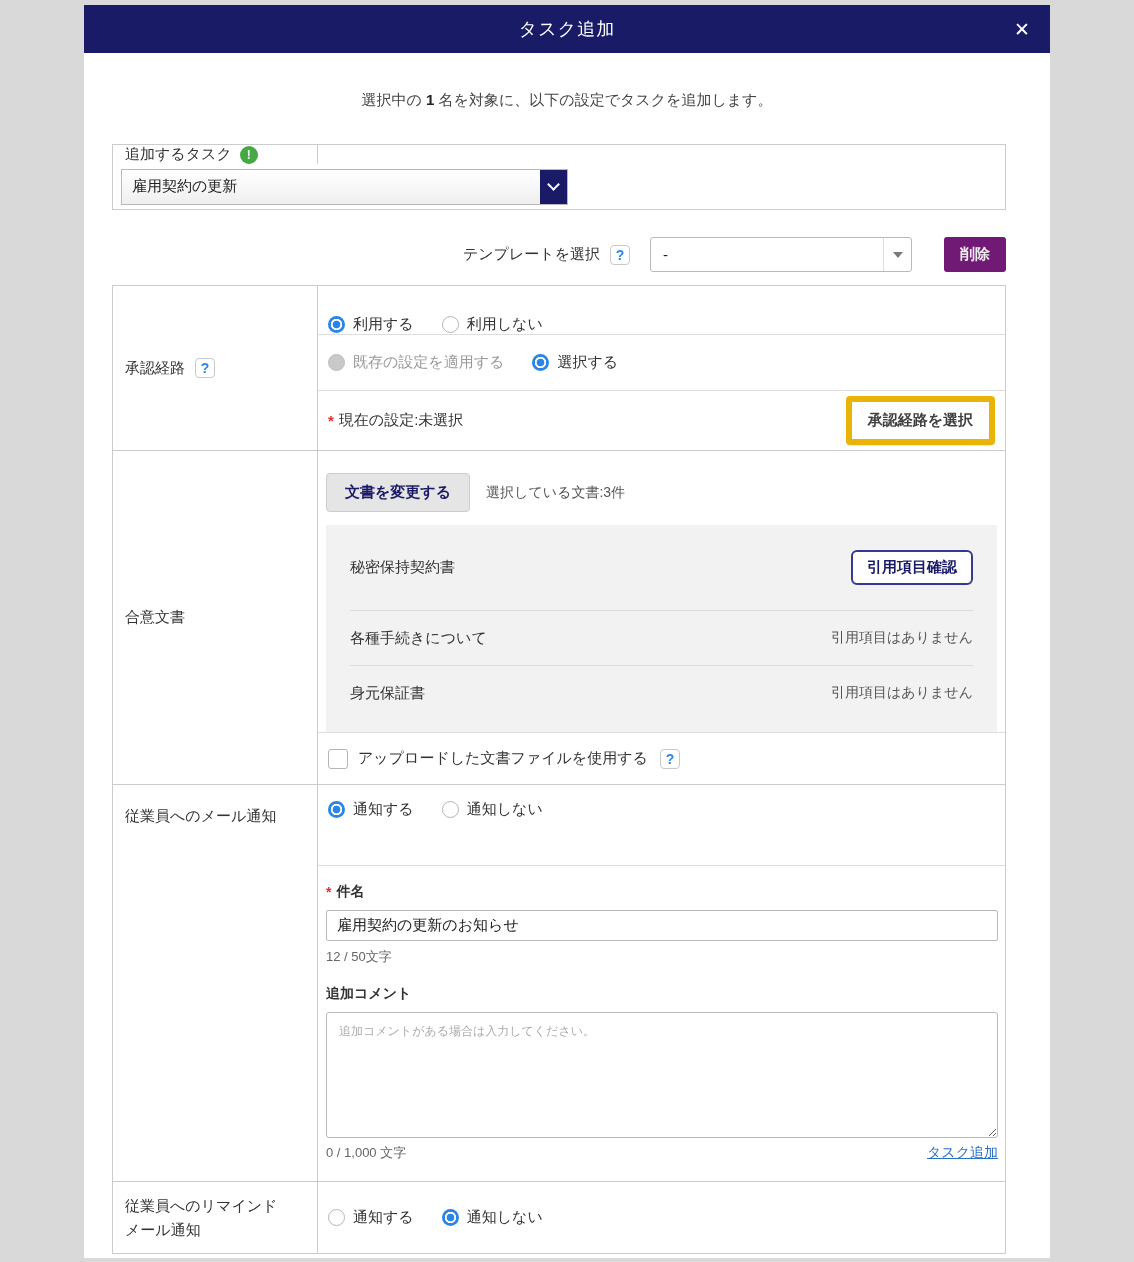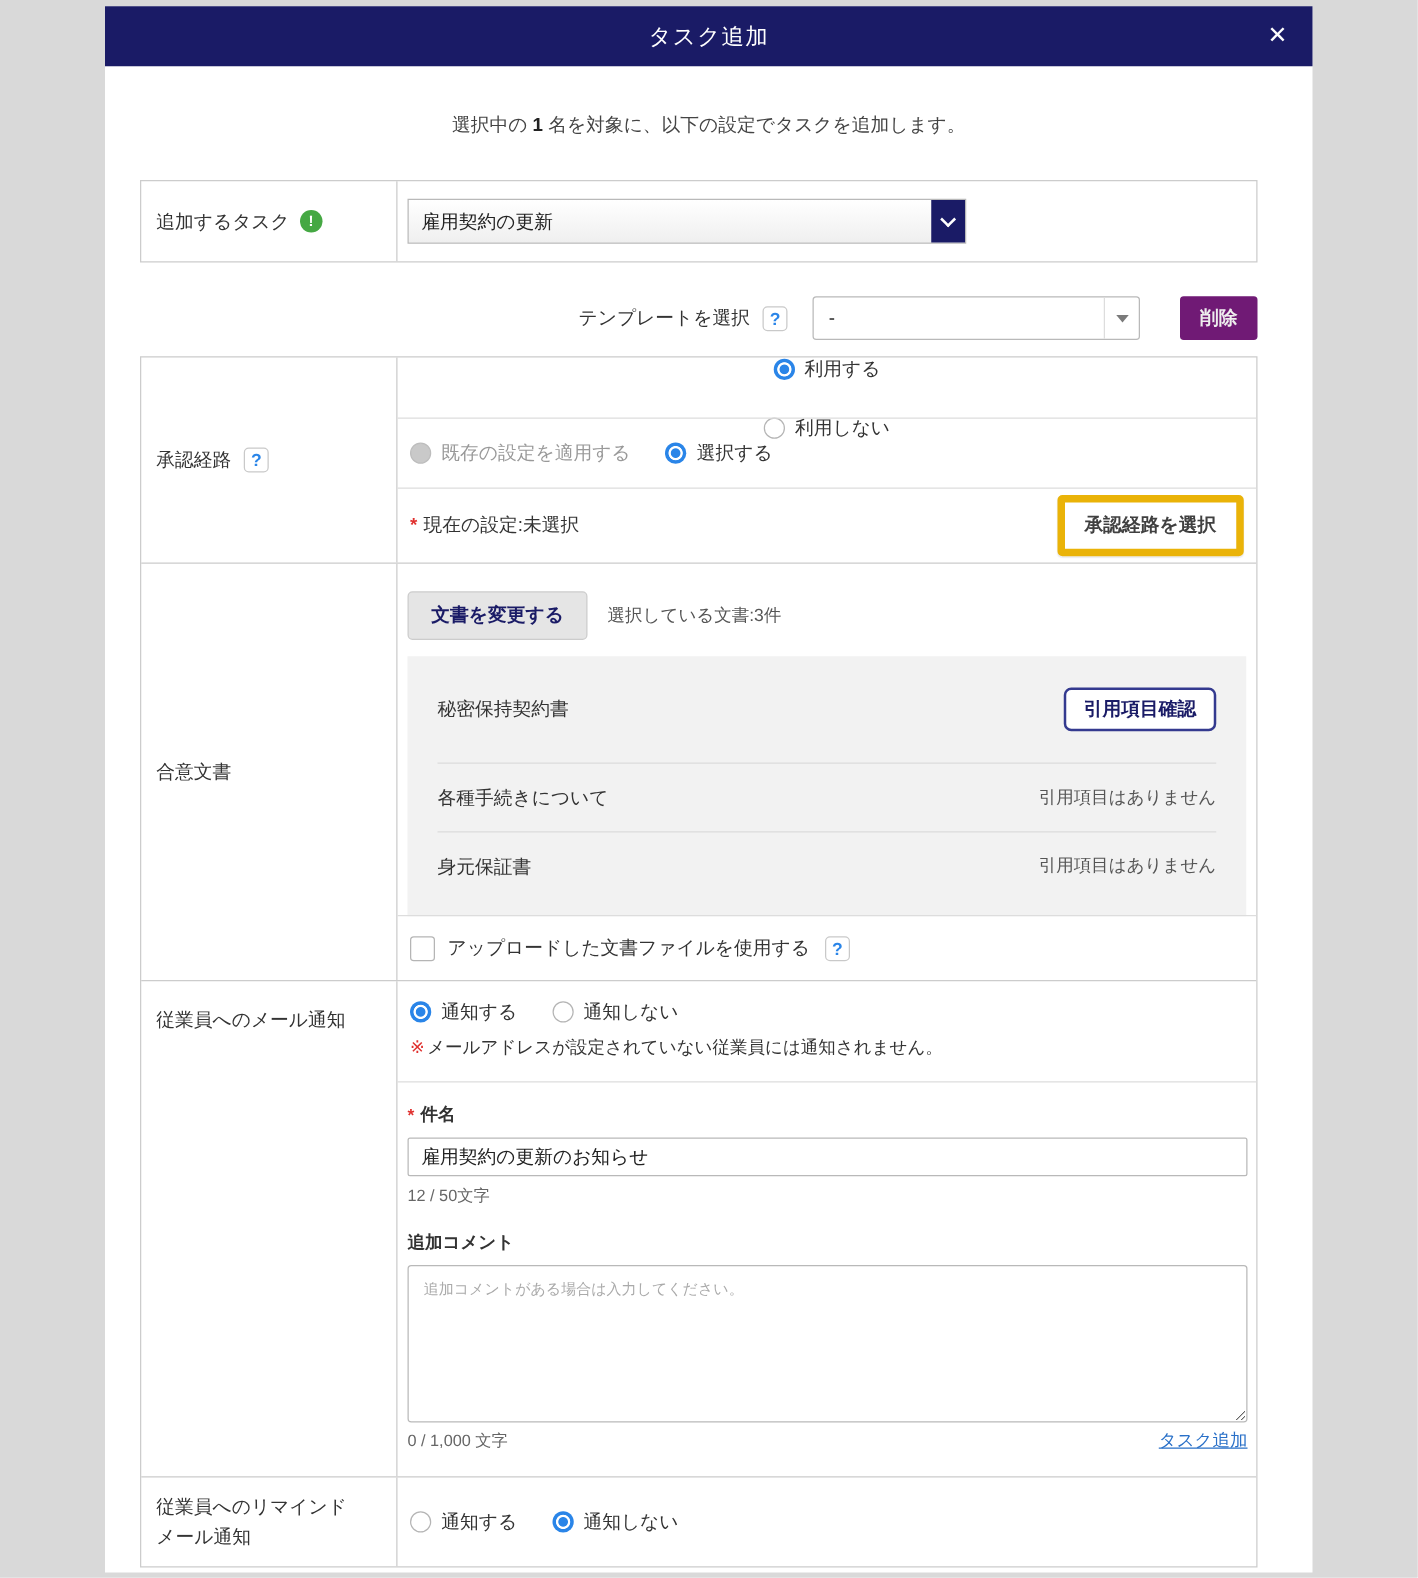--- a/index.html
+++ b/index.html
@@ -19,21 +19,21 @@
   .bordered { border:1px solid #ccc; }
   .row-group { display:flex; }
   .row-group + .row-group { border-top:1px solid #ccc; }
   .row-label { width:205px; flex:none; border-right:1px solid #ccc; padding:0 12px; font-size:15px; color:#333; display:flex; align-items:center; gap:8px; }
   .row-label.top { align-items:flex-start; padding-top:22px; }
   .row-content { flex:1; display:flex; flex-direction:column; min-width:0; }
   .sub-row { flex:none; }
   .sub-row + .sub-row { border-top:1px solid #ddd; }
 
   
-  .task-table { position:absolute; left:28px; top:139px; width:894px; height:66px; }
+  .task-table { position:absolute; left:28px; top:139px; width:894px; height:66px;flex-direction:column; }
   .task-content { flex:1; display:flex; align-items:center; padding:0 8px; }
   .task-select { width:447px; height:36px; border:1px solid #b9b9b9; background:linear-gradient(#ffffff,#efefef); display:flex; align-items:center; padding-left:10px; font-size:15px; color:#222; position:relative; cursor:pointer; }
   .task-select .dd-box { position:absolute; right:0; top:0; bottom:0; width:27px; background:#1a1b66; display:flex; align-items:center; justify-content:center; }
   .chev { width:9px; height:9px; border-right:2px solid #fff; border-bottom:2px solid #fff; transform:rotate(45deg); margin-top:-4px; }
 
   
   .template-row { position:absolute; left:28px; top:232px; width:894px; height:35px; display:flex; align-items:center; justify-content:flex-end; }
   .template-label { font-size:15px; color:#333; }
   .help-box { width:20px; height:20px; border:1px solid #c9c9c9; border-radius:4px; background:#fff; color:#2a85e8; font-weight:bold; display:inline-flex; align-items:center; justify-content:center; font-size:14px; margin-left:10px; cursor:pointer; flex:none; }
   .template-select { width:262px; height:35px; border:1px solid #b9b9b9; border-radius:3px; background:#fff; display:flex; align-items:center; padding-left:12px; font-size:15px; color:#222; position:relative; margin-left:20px; cursor:pointer; }
@@ -48,21 +48,21 @@
   .radio-opt { display:inline-flex; align-items:center; gap:8px; font-size:15px; color:#333; cursor:pointer; }
   .radio { width:17px; height:17px; border-radius:50%; flex:none; }
   .radio.sel { background:radial-gradient(circle,#2a85e8 0 3.5px,#fff 4.2px 5.4px,#2a85e8 6px); }
   .radio.unsel { background:#fff; border:1px solid #b5b5b5; }
   .radio.dis { background:#c9c9c9; border:1px solid #bdbdbd; }
   .radio-opt.disabled { color:#999; cursor:default; }
 
   .asterisk { color:#e0312f; font-weight:bold; margin-right:5px; }
 
   
-  .appr-sub1 { height:48px; display:flex; align-items:center; gap:28px; padding:0 10px;flex-direction:column; }
+  .appr-sub1 { height:48px; display:flex; align-items:flex-end; gap:28px; padding:0 10px; }
   .appr-sub2 { height:56px; display:flex; align-items:center; gap:28px; padding:0 10px; }
   .appr-sub3 { height:60px; display:flex; align-items:center; justify-content:space-between; padding:0 10px; }
   .current-setting { font-size:15px; color:#333; display:flex; align-items:center; }
   .btn-outline { background:#fff; border:6px solid #eab308; border-radius:4px; color:#404040; font-weight:bold; font-size:15px; padding:9px 16px; cursor:pointer; box-shadow:0 1px 1px rgba(0,0,0,.08); }
 
   
   .doc-subA { height:281px; padding:22px 8px 0; }
   .doc-head { display:flex; align-items:center; }
   .doc-change-btn { background:#e5e5e5; border:1px solid #ccc; border-radius:4px; color:#1a1b66; font-weight:bold; font-size:15px; padding:9px 18px; cursor:pointer; }
   .doc-selected-info { margin-left:16px; font-size:14px; color:#555; }
@@ -221,23 +221,20 @@
           <div class="mail-radios">
             <span class="radio-opt">
               <span class="radio sel"></span>
               <span>通知する</span>
             </span>
             <span class="radio-opt">
               <span class="radio unsel"></span>
               <span>通知しない</span>
             </span>
           </div>
-          <div class="mail-note">
-            <span class="mark">※</span><span>メールアドレスが設定されていない従業員には通知されません。</span>
-          </div>
         </div>
         <div class="sub-row mail-subB">
           <div class="field-label">
             <span class="asterisk">*</span>
             <span>件名</span>
           </div>
           <input class="subject-input" type="text" value="雇用契約の更新のお知らせ" style="">
           <div class="counter">12 / 50文字</div>
           <div class="field-label comment-label">追加コメント</div>
           <textarea class="comment-area" placeholder="追加コメントがある場合は入力してください。" style=""></textarea>

